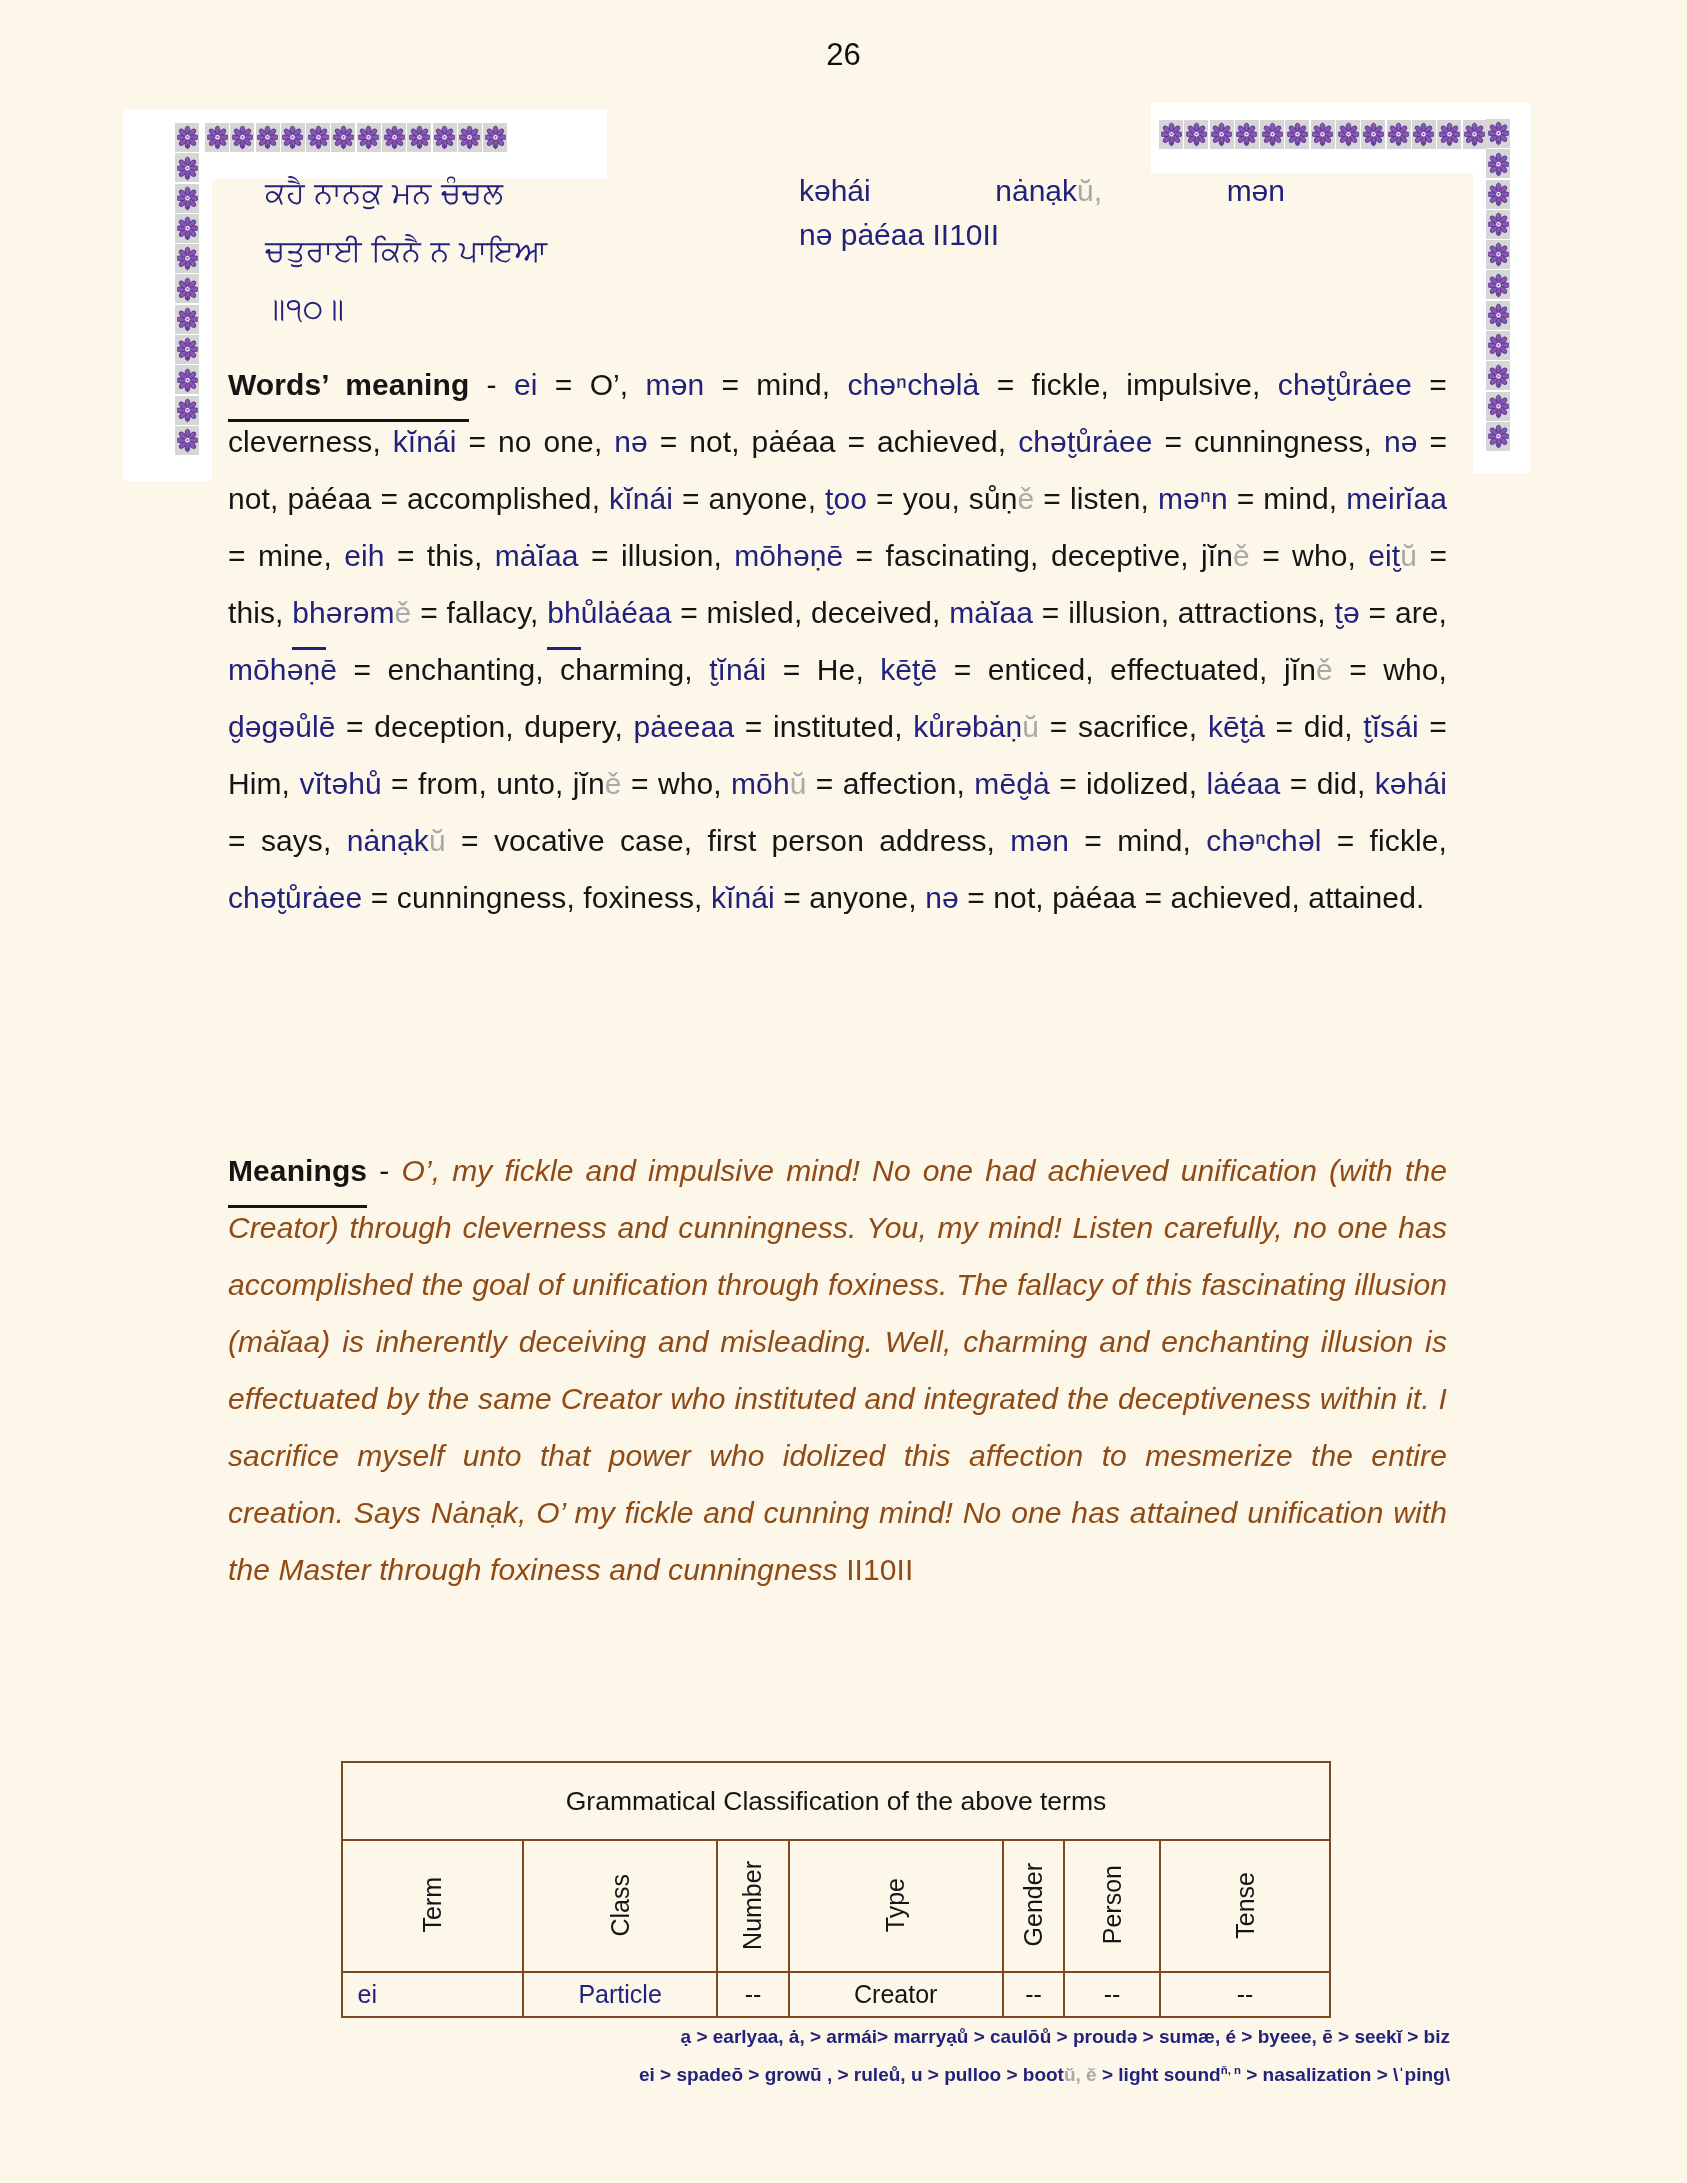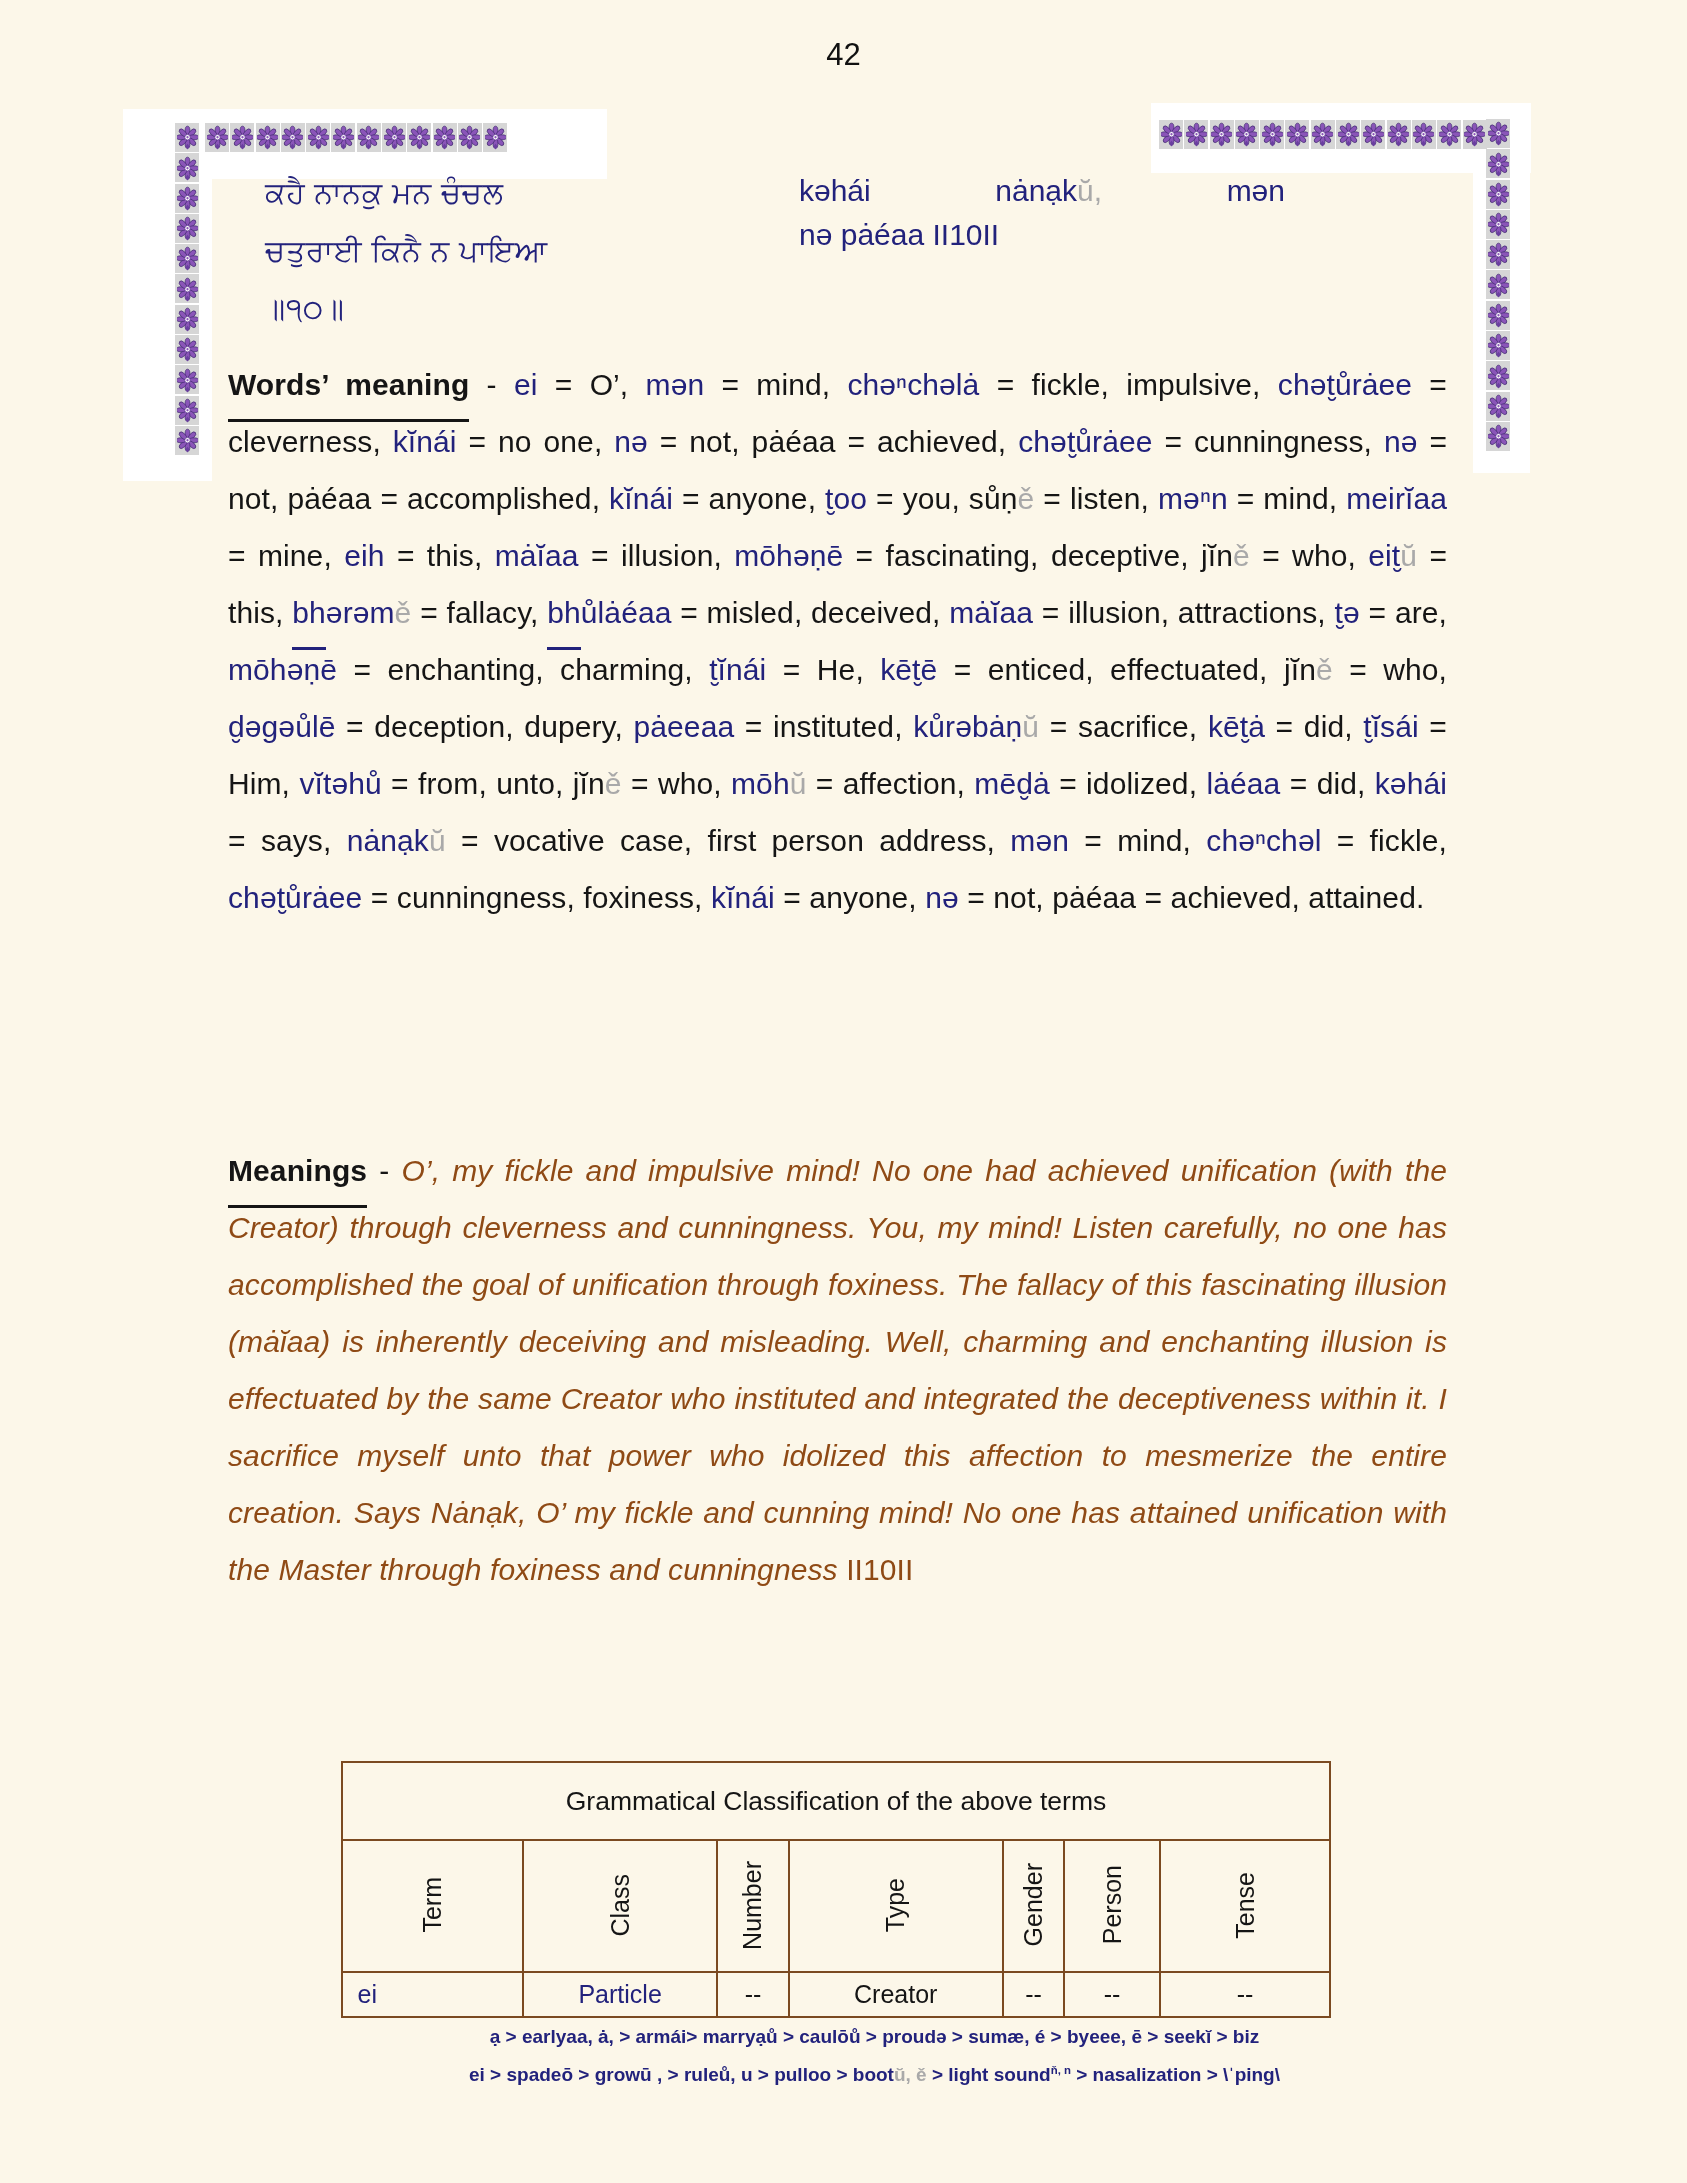--- a/index.html
+++ b/index.html
@@ -46,30 +46,30 @@
   #meanings{left:228px;top:1142px;width:1219px;font-size:30px;line-height:57px;text-align:justify;letter-spacing:0.1px;}
   
   #grammar{left:341px;top:1761px;width:990px;border-collapse:collapse;}
   #grammar td{border:2px solid #7B4A21;}
   td.t-title{height:74px;text-align:center;font-size:26.5px;color:#151515;border-bottom-width:2.6px;}
   td.t-head{height:128px;text-align:center;vertical-align:middle;border-bottom:4.6px double #7B4A21;}
   .rot{writing-mode:vertical-rl;transform:rotate(180deg);font-size:25px;color:#151515;display:inline-block;line-height:1;}
   td.t-cell{height:41px;text-align:center;font-size:25px;border-bottom:5.3px double #7B4A21;}
   td.t-cell.left{text-align:left;padding-left:14.6px;}
   
-  .pronrow{position:absolute;left:299px;width:1151px;display:flex;justify-content:center;font-size:19px;font-weight:bold;color:#22227C;white-space:nowrap;}
+  .pronrow{position:absolute;left:299px;width:1151px;display:flex;justify-content:flex-end;font-size:19px;font-weight:bold;color:#22227C;white-space:nowrap;}
   #pron1{top:2026px}
   #pron2{top:2064px}
 </style>
 </head>
 <body>
 
 <div id="page">
 
-  <div id="pagenum" class="abs">42</div>
+  <div id="pagenum" class="abs">26</div>
 
   <div id="wl1" class="wl"></div>
   <div id="wl2" class="wl"></div>
   <div id="wr1" class="wl"></div>
   <div id="wr2" class="wl"></div>
 
   <div id="fl-h" class="fstrip">
       <div class="tile">
         <svg viewBox="0 0 36 42" width="21" height="26.5">
           <g fill="#8A55B8" stroke="#3F2A6E" stroke-width="1.2">

